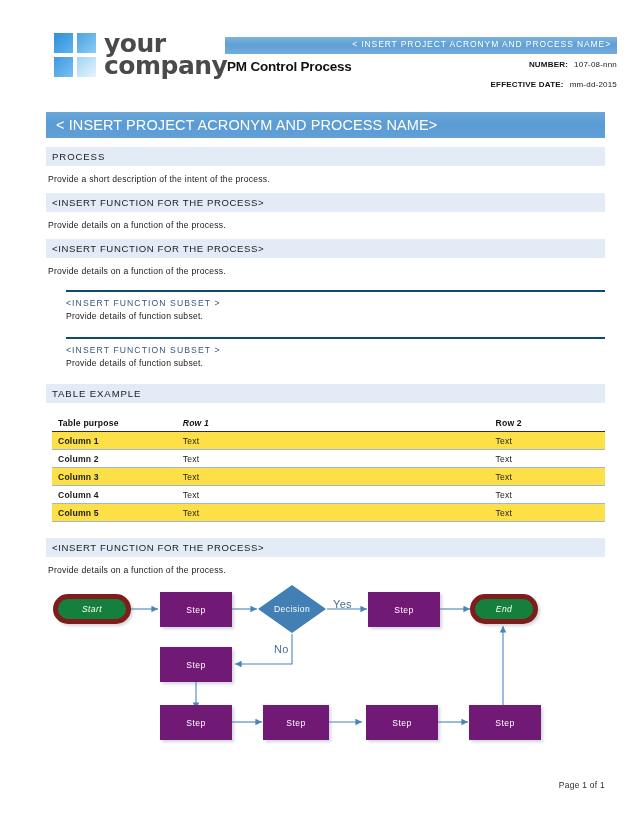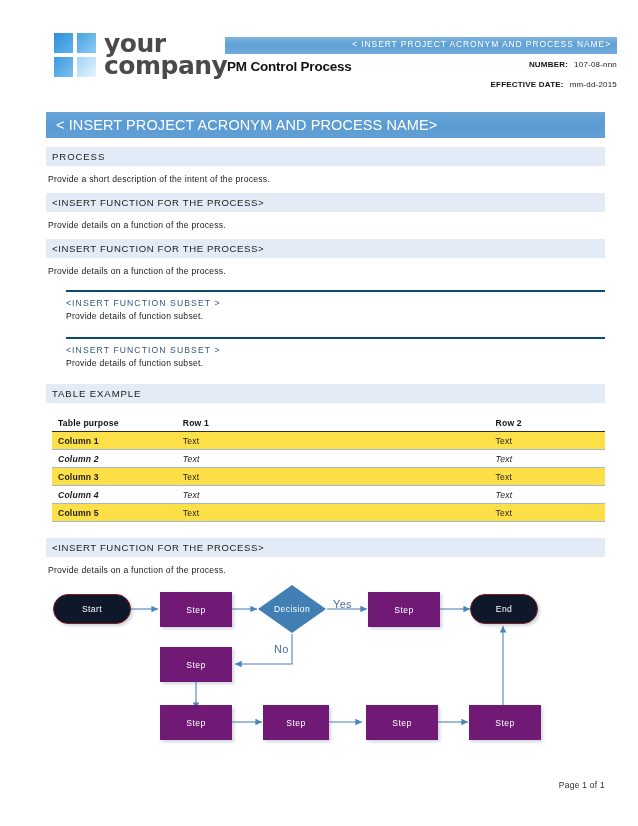--- a/index.html
+++ b/index.html
@@ -155,31 +155,31 @@
     height: 13px;
   }
   table.example thead th {
     font-weight: bold;
     color: #111;
     border-bottom: 1.4px solid #2d2d2d;
     background: #ffffff;
     letter-spacing: 0.2px;
   }
   table.example tbody tr.odd td { background: #fde047; }
-  table.example tbody tr.even td { background: #ffffff; font-style: italic; }
+  table.example tbody tr.even td { background: #ffffff; }
   table.example tbody td {
     border-bottom: 1px solid #9fb9d4;
     color: #1b1b1b;
     letter-spacing: 0.2px;
   }
   table.example tbody td.c0 { font-weight: bold; width: 122px; }
   table.example tbody td.c1 { width: 318px; }
   table.example tbody td.c2 { width: 113px; }
   table.example thead th.c0 { width: 122px; }
-  table.example thead th.c1 { width: 318px; }
+  table.example thead th.c1 { width: 318px; font-style: italic; }
   table.example thead th.c2 { width: 113px; }
 
   
   .flow-wrap {
     position: relative;
     margin: 12px 0 0 0;
     height: 175px;
     width: 638px;
   }
   .node {
@@ -190,24 +190,25 @@
     align-items: center;
     justify-content: center;
     letter-spacing: 0.4px;
     box-sizing: border-box;
   }
   .node.rect {
     background: #701a75;
     box-shadow: 2px 2px 3px rgba(120,140,160,0.35);
   }
   .node.oval {
-    background: #0f172a;
-    border: 1px solid #7f1d1d;
+    background: #15803d;
+    border: 5px solid #7f1d1d;
     border-radius: 20px;
     box-shadow: 2px 2px 3px rgba(120,140,160,0.35);
+    font-style: italic;
   }
   .diamond-box {
     position: absolute;
   }
   .diamond-box svg { display:block; }
   .diamond-label {
     position: absolute;
     left: 0; top: 0;
     width: 100%; height: 100%;
     display:flex; align-items:center; justify-content:center;

